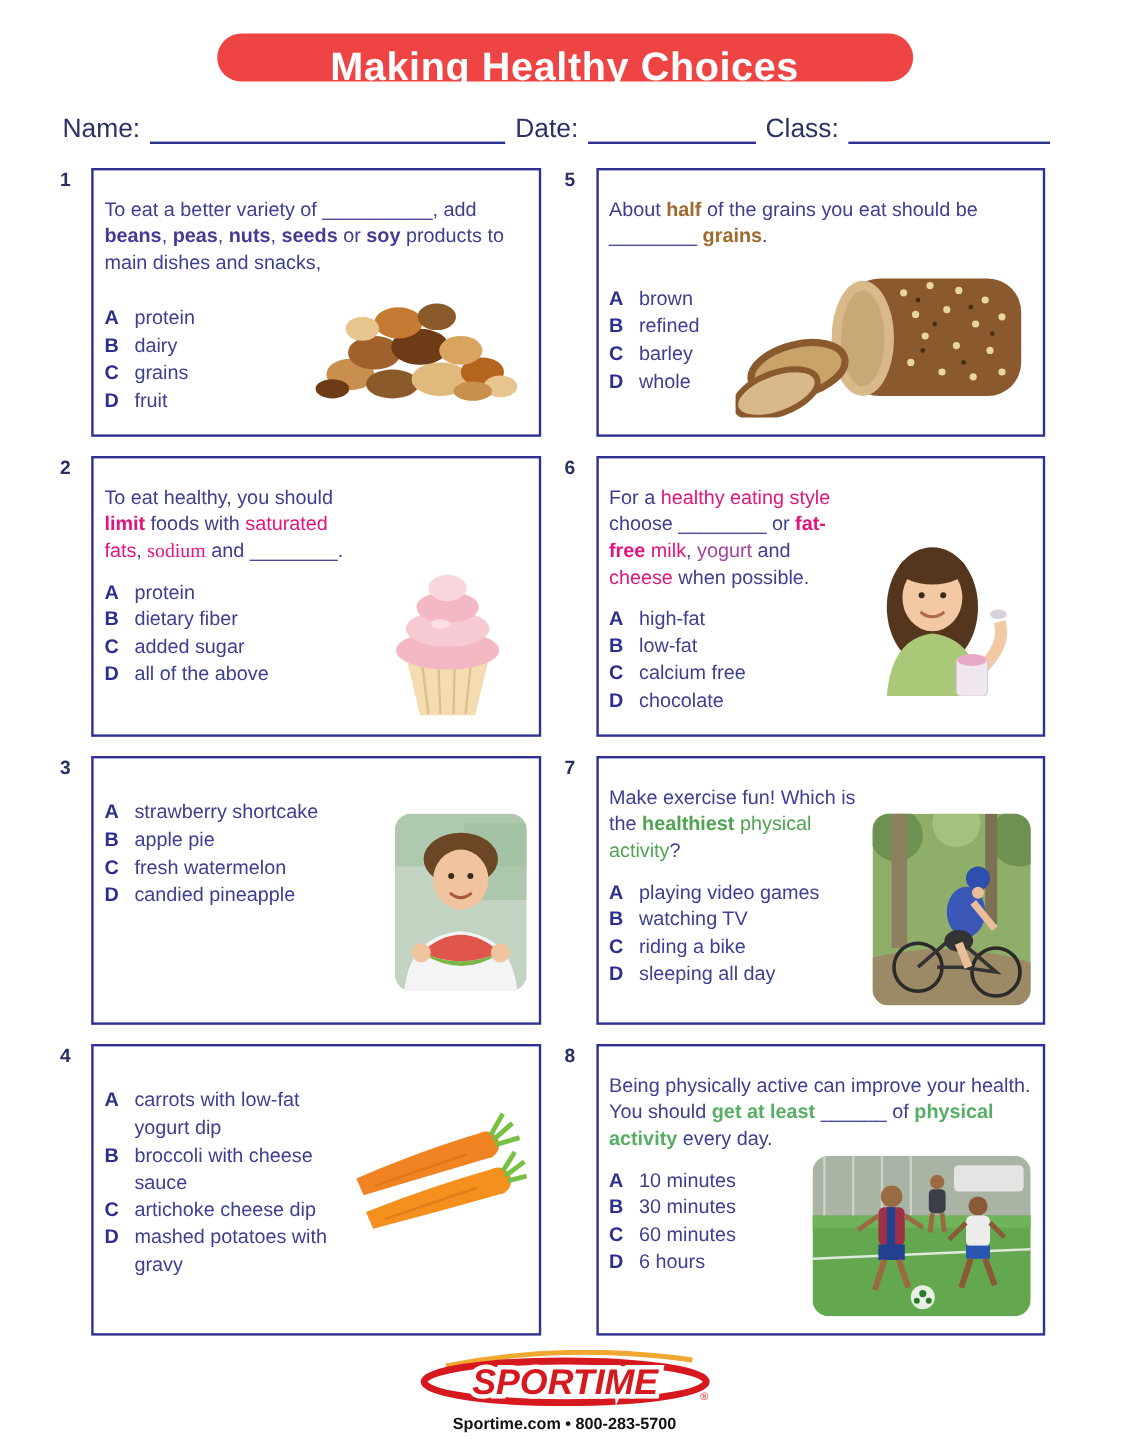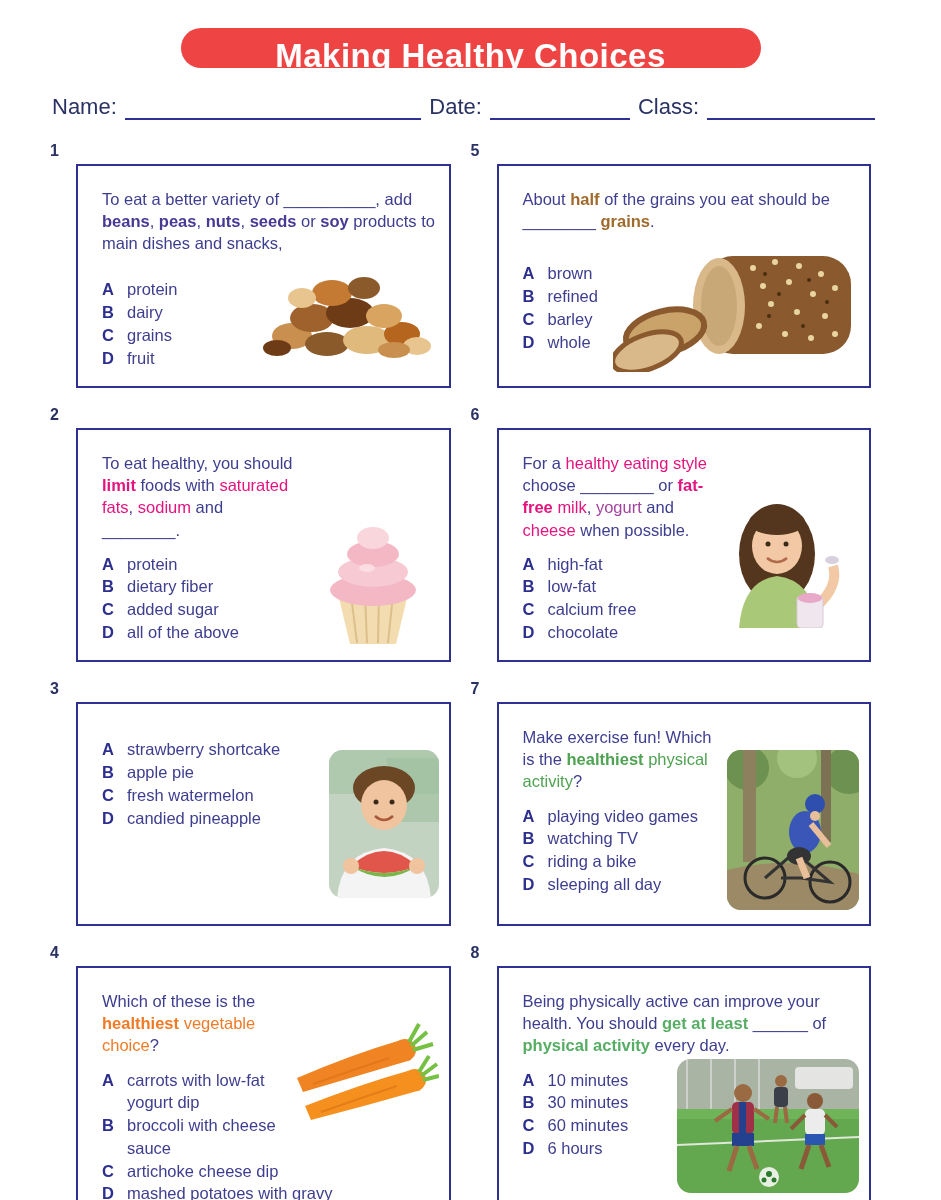--- a/index.html
+++ b/index.html
@@ -26,21 +26,21 @@
   .idrow .lbl{ white-space:nowrap; }
   
   .grid{
     margin:20px 70px 0 50px; display:grid; grid-template-columns:1fr 1fr;
     column-gap:20px; row-gap:16px; grid-auto-rows:minmax(214px,auto);
   }
   .cell{ display:flex; }
   .qnum{ width:26px; font-weight:bold; font-size:16px; color:#2a3263; padding-top:2px; }
   .qbox{
     flex:1; border:2px solid #2e3192; background:#fff;
-    padding:22px 10px 10px 24px; overflow:hidden;margin-top:24px;
+    padding:22px 10px 10px 9px; overflow:hidden;
   }
   .qtext{ margin:0; color:#3e3e90; font-size:16.5px; line-height:1.34; }
   .answers{ margin-top:12px; }
   .box-1 .answers{ margin-top:24px; }
   .box-5 .answers{ margin-top:30px; }
   .ans{ display:flex; font-size:16.5px; line-height:1.38; color:#3e3e90; }
   .ans-letter{ flex:0 0 25px; font-weight:bold; color:#2d2f8f; }
   .ans-text{ flex:1; }
   
   .qimg{ float:right; margin:0 0 4px 8px; }
@@ -187,21 +187,21 @@
             <line x1="72" y1="97" x2="71" y2="145"></line>
               <line x1="86" y1="97" x2="81" y2="145"></line>
           </g>
           <ellipse cx="66" cy="92" rx="43" ry="16" fill="#f3b8c4"></ellipse>
           <ellipse cx="66" cy="74" rx="35" ry="15" fill="#f7c9d2"></ellipse>
           <ellipse cx="66" cy="56" rx="26" ry="13" fill="#f3b8c4"></ellipse>
           <ellipse cx="66" cy="40" rx="16" ry="11" fill="#f9d6dc"></ellipse>
           <ellipse cx="60" cy="70" rx="8" ry="4" fill="#fbe3e8" opacity=".8"></ellipse>
         </svg>
       </figure>
-      <p class="qtext"><span>To eat healthy, you should </span><span style="color: rgb(228, 20, 127); font-weight: bold;">limit</span><span> foods with </span><span style="color: rgb(228, 20, 127);">saturated fats</span><span>, </span><span style="color: rgb(228, 20, 127);">sodium</span><span> and ________.</span></p>
+      <p class="qtext"><span>To eat healthy, you should </span><span style="color: rgb(228, 20, 127); font-weight: bold;">limit</span><span> foods with </span><span style="color: rgb(228, 20, 127);">saturated fats</span><span>, </span><span style="color: rgb(228, 20, 127); font-family: Liberation Serif, serif;">sodium</span><span> and ________.</span></p>
       <div class="answers">
           <div class="ans">
             <span class="ans-letter">A</span>
             <span class="ans-text">protein</span>
           </div>
           <div class="ans">
             <span class="ans-letter">B</span>
             <span class="ans-text">dietary fiber</span>
           </div>
           <div class="ans">
@@ -354,21 +354,20 @@
           </g>
           <g>
             <path d="M12 92 Q68 70 118 56 L128 76 Q72 92 18 106 Z" fill="#f5901e"></path>
             <circle cx="122" cy="66" r="11" fill="#f5901e"></circle>
             <path d="M128 62 L144 50 M130 66 L146 62 M126 58 L136 42" stroke="#76c043" stroke-width="4" fill="none"></path>
           </g>
           <path d="M20 70 Q60 56 96 44" stroke="#d96f15" stroke-width="2" fill="none" opacity=".6"></path>
           <path d="M28 98 Q68 84 104 72" stroke="#d96f15" stroke-width="2" fill="none" opacity=".6"></path>
         </svg>
       </figure>
-      <p class="qtext"><span>Which of these is the </span><span style="color: rgb(239, 123, 40); font-weight: bold;">healthiest</span><span> </span><span style="color: rgb(239, 123, 40);">vegetable choice</span><span>?</span></p>
       <div class="answers">
           <div class="ans">
             <span class="ans-letter">A</span>
             <span class="ans-text">carrots with low-fat yogurt dip</span>
           </div>
           <div class="ans">
             <span class="ans-letter">B</span>
             <span class="ans-text">broccoli with cheese sauce</span>
           </div>
           <div class="ans">

